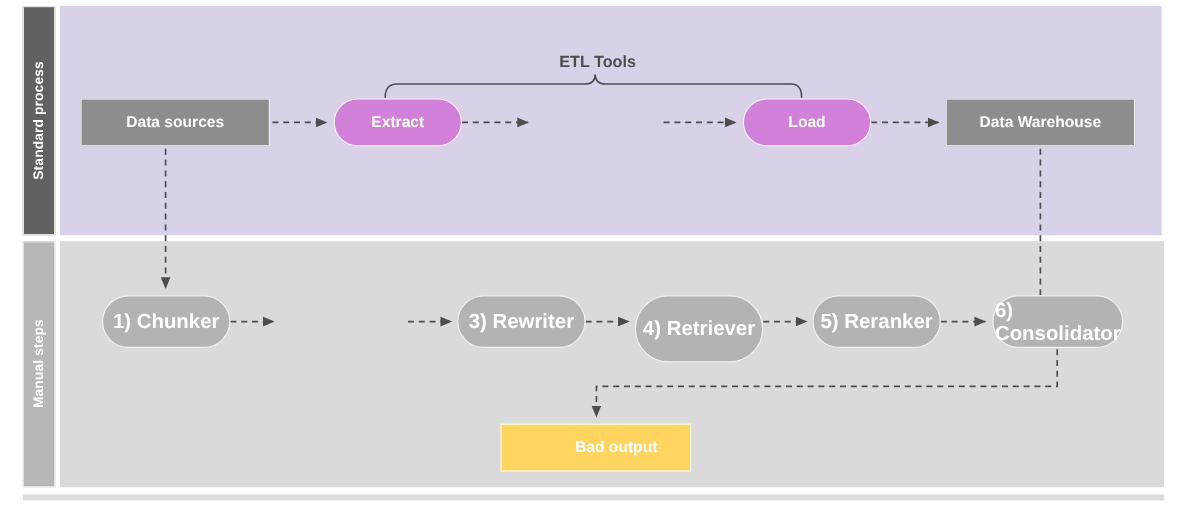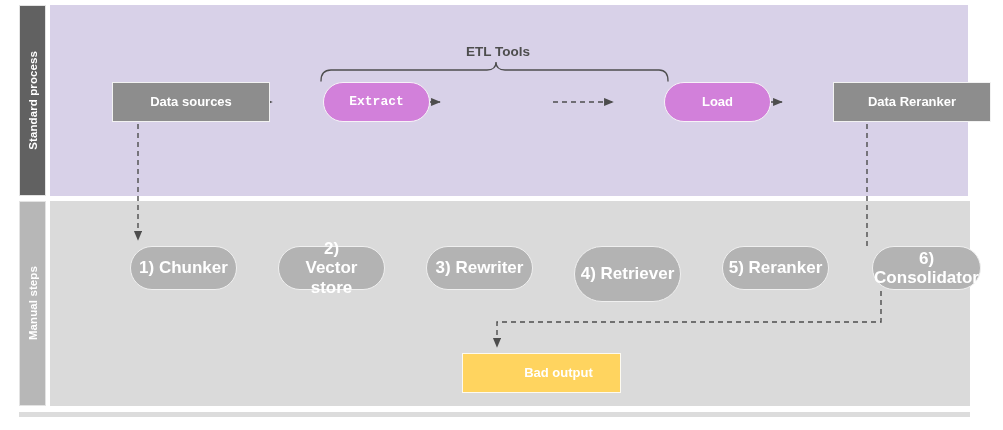--- a/index.html
+++ b/index.html
@@ -67,27 +67,26 @@
     background: #b7b7b7;
     border: 1px solid #e3e3e3;
   }
 
   
   .node {
     position: absolute;
     display: flex;
     align-items: center;
     justify-content: center;
-    text-align: center;
+    text-align: left;
     color: #ffffff;
     font-weight: bold;
     box-sizing: border-box;
     line-height: 1.12;
     z-index: 5;
-    margin-left: 45px;
   }
   .node.rect {
     background: #8d8d8d;
     border: 1.4px solid #f2f2f2;
     font-size: 13px;
   }
   .node.pill-purple {
     background: #d280da;
     border: 1.6px solid #f7f2f8;
     border-radius: 999px;
@@ -174,40 +173,37 @@
 
     <path d="M881,291 L881,322 L497,322 L497,347" fill="none" stroke="#4d4d4d" stroke-width="1.4" stroke-dasharray="5,4" marker-end="url(#arrow)"></path>
   </svg>
 
   <div id="etl-label">ETL Tools</div>
 
   <div class="node rect" style="left:67px; top:82px; width:158px; height:40px;">
     <span>Data sources</span>
   </div>
 
-  <div class="node pill-purple" style="left:278px; top:82px; width:107px; height:40px;font-family:Liberation Mono, monospace;">
+  <div class="node pill-purple" style="left:278px; top:82px; width:107px; height:40px;">
     <span>Extract</span>
   </div>
 
 
   <div class="node pill-purple" style="left:619px; top:82px; width:107px; height:40px;">
     <span>Load</span>
   </div>
 
   <div class="node rect" style="left:788px; top:82px; width:158px; height:40px;">
-    <span>Data Reranker</span>
+    <span>Data Warehouse</span>
   </div>
 
   <div class="node pill-gray" style="left:85px; top:246px; width:107px; height:44px;">
     <span>1) Chunker</span>
   </div>
 
-  <div class="node pill-gray" style="left:233px; top:246px; width:107px; height:44px; padding:0 18px;">
-    <span>2) Vector store</span>
-  </div>
 
   <div class="node pill-gray" style="left:381px; top:246px; width:107px; height:44px;">
     <span>3) Rewriter</span>
   </div>
 
   <div class="node pill-gray" style="left:529px; top:246px; width:107px; height:56px;">
     <span>4) Retriever</span>
   </div>
 
   <div class="node pill-gray" style="left:677px; top:246px; width:107px; height:44px;">

